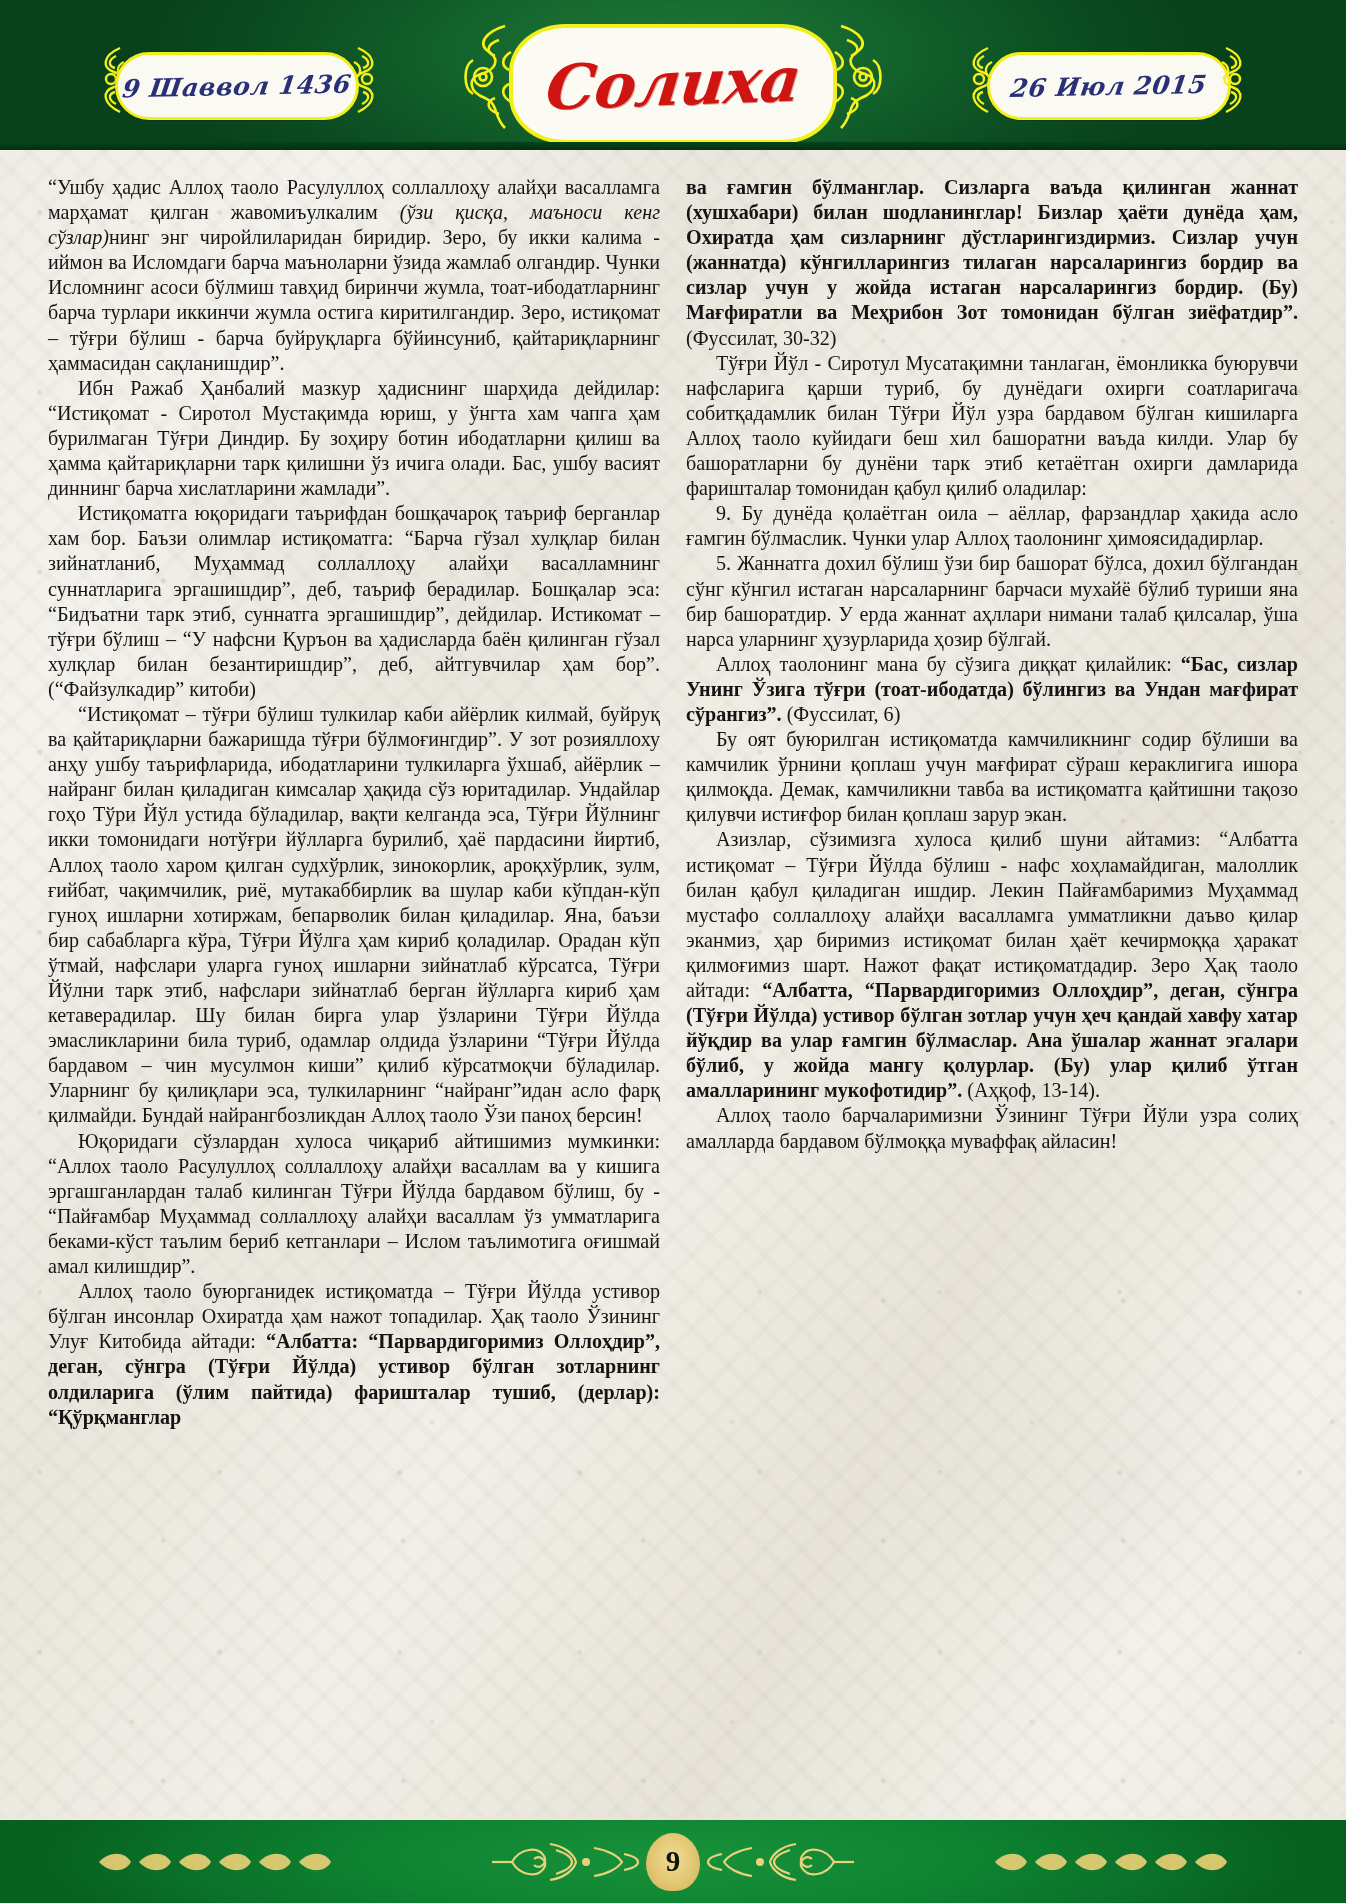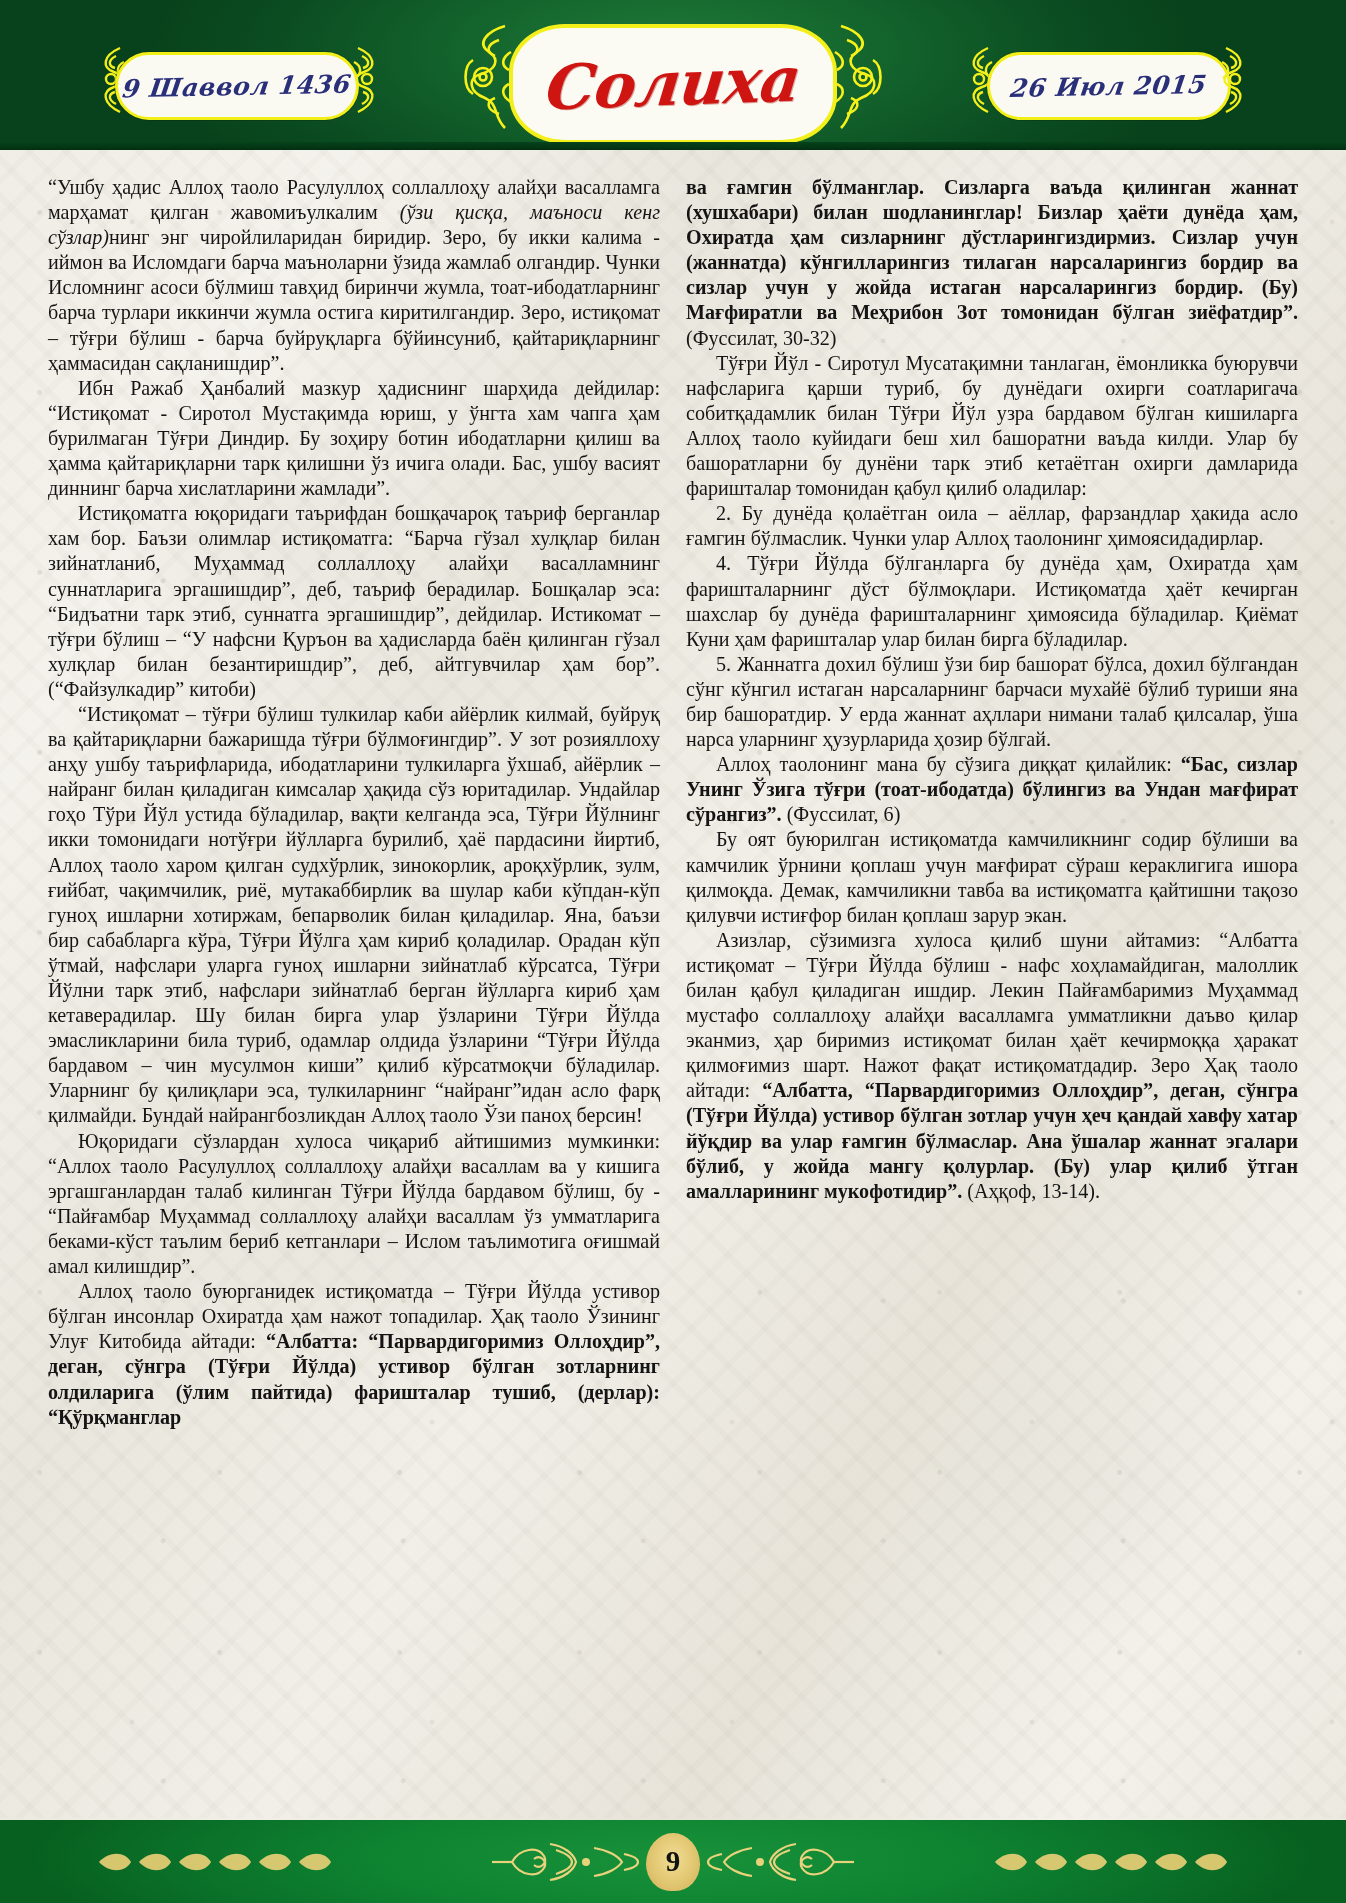--- a/index.html
+++ b/index.html
@@ -312,26 +312,26 @@
         <p class="noind"><span>“Ушбу ҳадис Аллоҳ таоло Расулуллоҳ соллаллоҳу алайҳи васалламга марҳамат қилган жавомиъулкалим </span><span class="i">(ўзи қисқа, маъноси кенг сўзлар)</span><span>нинг энг чиройлиларидан биридир. Зеро, бу икки калима - иймон ва Исломдаги барча маъноларни ўзида жамлаб олгандир. Чунки Исломнинг асоси бўлмиш тавҳид биринчи жумла, тоат-ибодатларнинг барча турлари иккинчи жумла остига киритилгандир. Зеро, истиқомат – тўғри бўлиш - барча буйруқларга бўйинсуниб, қайтариқларнинг ҳаммасидан сақланишдир”.</span></p>
         <p><span>Ибн Ражаб Ҳанбалий мазкур ҳадиснинг шарҳида дейдилар: “Истиқомат - Сиротол Мустақимда юриш, у ўнгта хам чапга ҳам бурилмаган Тўғри Диндир. Бу зоҳиру ботин ибодатларни қилиш ва ҳамма қайтариқларни тарк қилишни ўз ичига олади. Бас, ушбу васият диннинг барча хислатларини жамлади”.</span></p>
         <p><span>Истиқоматга юқоридаги таърифдан бошқачароқ таъриф берганлар хам бор. Баъзи олимлар истиқоматга: “Барча гўзал хулқлар билан зийнатланиб, Муҳаммад соллаллоҳу алайҳи васалламнинг суннатларига эргашишдир”, деб, таъриф берадилар. Бошқалар эса: “Бидъатни тарк этиб, суннатга эргашишдир”, дейдилар. Истикомат – тўғри бўлиш – “У нафсни Қуръон ва ҳадисларда баён қилинган гўзал хулқлар билан безантиришдир”, деб, айтгувчилар ҳам бор”. (“Файзулкадир” китоби)</span></p>
         <p><span>“Истиқомат – тўғри бўлиш тулкилар каби айёрлик килмай, буйруқ ва қайтариқларни бажаришда тўғри бўлмоғингдир”. У зот розияллоху анҳу ушбу таърифларида, ибодатларини тулкиларга ўхшаб, айёрлик – найранг билан қиладиган кимсалар ҳақида сўз юритадилар. Ундайлар гоҳо Тўри Йўл устида бўладилар, вақти келганда эса, Тўғри Йўлнинг икки томонидаги нотўғри йўлларга бурилиб, ҳаё пардасини йиртиб, Аллоҳ таоло харом қилган судхўрлик, зинокорлик, ароқхўрлик, зулм, ғийбат, чақимчилик, риё, мутакаббирлик ва шулар каби кўпдан-кўп гуноҳ ишларни хотиржам, бепарволик билан қиладилар. Яна, баъзи бир сабабларга кўра, Тўғри Йўлга ҳам кириб қоладилар. Орадан кўп ўтмай, нафслари уларга гуноҳ ишларни зийнатлаб кўрсатса, Тўғри Йўлни тарк этиб, нафслари зийнатлаб берган йўлларга кириб ҳам кетаверадилар. Шу билан бирга улар ўзларини Тўғри Йўлда эмасликларини била туриб, одамлар олдида ўзларини “Тўғри Йўлда бардавом – чин мусулмон киши” қилиб кўрсатмоқчи бўладилар. Уларнинг бу қилиқлари эса, тулкиларнинг “найранг”идан асло фарқ қилмайди. Бундай найрангбозликдан Аллоҳ таоло Ўзи паноҳ берсин!</span></p>
         <p><span>Юқоридаги сўзлардан хулоса чиқариб айтишимиз мумкинки: “Аллох таоло Расулуллоҳ соллаллоҳу алайҳи васаллам ва у кишига эргашганлардан талаб килинган Тўғри Йўлда бардавом бўлиш, бу - “Пайғамбар Муҳаммад соллаллоҳу алайҳи васаллам ўз умматларига беками-кўст таълим бериб кетганлари – Ислом таълимотига оғишмай амал килишдир”.</span></p>
         <p><span>Аллоҳ таоло буюрганидек истиқоматда – Тўғри Йўлда устивор бўлган инсонлар Охиратда ҳам нажот топадилар. Ҳақ таоло Ўзининг Улуғ Китобида айтади: </span><span class="b">“Албатта: “Парвардигоримиз Оллоҳдир”, деган, сўнгра </span><span class="bi">(Тўғри Йўлда)</span><span class="b"> устивор бўлган зотларнинг олдиларига </span><span class="bi">(ўлим пайтида)</span><span class="b"> фаришталар тушиб, </span><span class="bi">(дерлар)</span><span class="b">: “Қўрқманглар</span></p>
       </div>
     <div class="col" id="col-right">
         <p class="noind"><span class="b">ва ғамгин бўлманглар. Сизларга ваъда қилинган жаннат </span><span class="bi">(хушхабари)</span><span class="b"> билан шодланинглар! Бизлар ҳаёти дунёда ҳам, Охиратда ҳам сизларнинг дўстларингиздирмиз. Сизлар учун </span><span class="bi">(жаннатда)</span><span class="b"> кўнгилларингиз тилаган нарсаларингиз бордир ва сизлар учун у жойда истаган нарсаларингиз бордир. </span><span class="bi">(Бу)</span><span class="b"> Мағфиратли ва Меҳрибон Зот томонидан бўлган зиёфатдир”.</span><span>(Фуссилат, 30-32)</span></p>
         <p><span>Тўғри Йўл - Сиротул Мусатақимни танлаган, ёмонликка буюрувчи нафсларига қарши туриб, бу дунёдаги охирги соатларигача собитқадамлик билан Тўғри Йўл узра бардавом бўлган кишиларга Аллоҳ таоло куйидаги беш хил башоратни ваъда килди. Улар бу башоратларни бу дунёни тарк этиб кетаётган охирги дамларида фаришталар томонидан қабул қилиб оладилар:</span></p>
-        <p><span>2. Бу дунёда қолаётган оила – аёллар, фарзандлар ҳакида асло ғамгин бўлмаслик. Чунки улар Аллоҳ таолонинг ҳимоясидадирлар.</span></p>
-        <p><span>4. Тўғри Йўлда бўлганларга бу дунёда ҳам, Охиратда ҳам фаришталарнинг дўст бўлмоқлари. Истиқоматда ҳаёт кечирган шахслар бу дунёда фаришталарнинг ҳимоясида бўладилар. Қиёмат Куни ҳам фаришталар улар билан бирга бўладилар.</span></p>
+        <p><span>9. Бу дунёда қолаётган оила – аёллар, фарзандлар ҳакида асло ғамгин бўлмаслик. Чунки улар Аллоҳ таолонинг ҳимоясидадирлар.</span></p>
         <p><span>5. Жаннатга дохил бўлиш ўзи бир башорат бўлса, дохил бўлгандан сўнг кўнгил истаган нарсаларнинг барчаси мухайё бўлиб туриши яна бир башоратдир. У ерда жаннат аҳллари нимани талаб қилсалар, ўша нарса уларнинг ҳузурларида ҳозир бўлгай.</span></p>
         <p><span>Аллоҳ таолонинг мана бу сўзига диққат қилайлик: </span><span class="b">“Бас, сизлар Унинг Ўзига тўғри </span><span class="bi">(тоат-ибодатда)</span><span class="b"> бўлингиз ва Ундан мағфират сўрангиз”.</span><span> (Фуссилат, 6)</span></p>
         <p><span>Бу оят буюрилган истиқоматда камчиликнинг содир бўлиши ва камчилик ўрнини қоплаш учун мағфират сўраш кераклигига ишора қилмоқда. Демак, камчиликни тавба ва истиқоматга қайтишни тақозо қилувчи истиғфор билан қоплаш зарур экан.</span></p>
         <p><span>Азизлар, сўзимизга хулоса қилиб шуни айтамиз: “Албатта истиқомат – Тўғри Йўлда бўлиш - нафс хоҳламайдиган, малоллик билан қабул қиладиган ишдир. Лекин Пайғамбаримиз Муҳаммад мустафо соллаллоҳу алайҳи васалламга умматликни даъво қилар эканмиз, ҳар биримиз истиқомат билан ҳаёт кечирмоққа ҳаракат қилмоғимиз шарт. Нажот фақат истиқоматдадир. Зеро Ҳақ таоло айтади: </span><span class="b">“Албатта, “Парвардигоримиз Оллоҳдир”, деган, сўнгра </span><span class="bi">(Тўғри Йўлда)</span><span class="b"> устивор бўлган зотлар учун ҳеч қандай хавфу хатар йўқдир ва улар ғамгин бўлмаслар. Ана ўшалар жаннат эгалари бўлиб, у жойда мангу қолурлар. </span><span class="bi">(Бу)</span><span class="b"> улар қилиб ўтган амалларининг мукофотидир”.</span><span> (Аҳқоф, 13-14).</span></p>
+        <p><span>Аллоҳ таоло барчаларимизни Ўзининг Тўғри Йўли узра солиҳ амалларда бардавом бўлмоққа муваффақ айласин!</span></p>
       </div>
   </div>
 
   <div class="footer-bar">
     <span class="foot-orn far-left">
       <svg viewBox="0 0 260 30" fill="currentColor">
         <path d="M4 15 C14 4, 30 4, 36 15 C30 26, 14 26, 4 15 Z M20 11 a4 4 0 1 1 0 8 a4 4 0 1 1 0-8 Z"></path>
         <path d="M44 15 C54 4, 70 4, 76 15 C70 26, 54 26, 44 15 Z M60 11 a4 4 0 1 1 0 8 a4 4 0 1 1 0-8 Z"></path>
         <path d="M84 15 C94 4, 110 4, 116 15 C110 26, 94 26, 84 15 Z M100 11 a4 4 0 1 1 0 8 a4 4 0 1 1 0-8 Z"></path>
         <path d="M124 15 C134 4, 150 4, 156 15 C150 26, 134 26, 124 15 Z M140 11 a4 4 0 1 1 0 8 a4 4 0 1 1 0-8 Z"></path>

